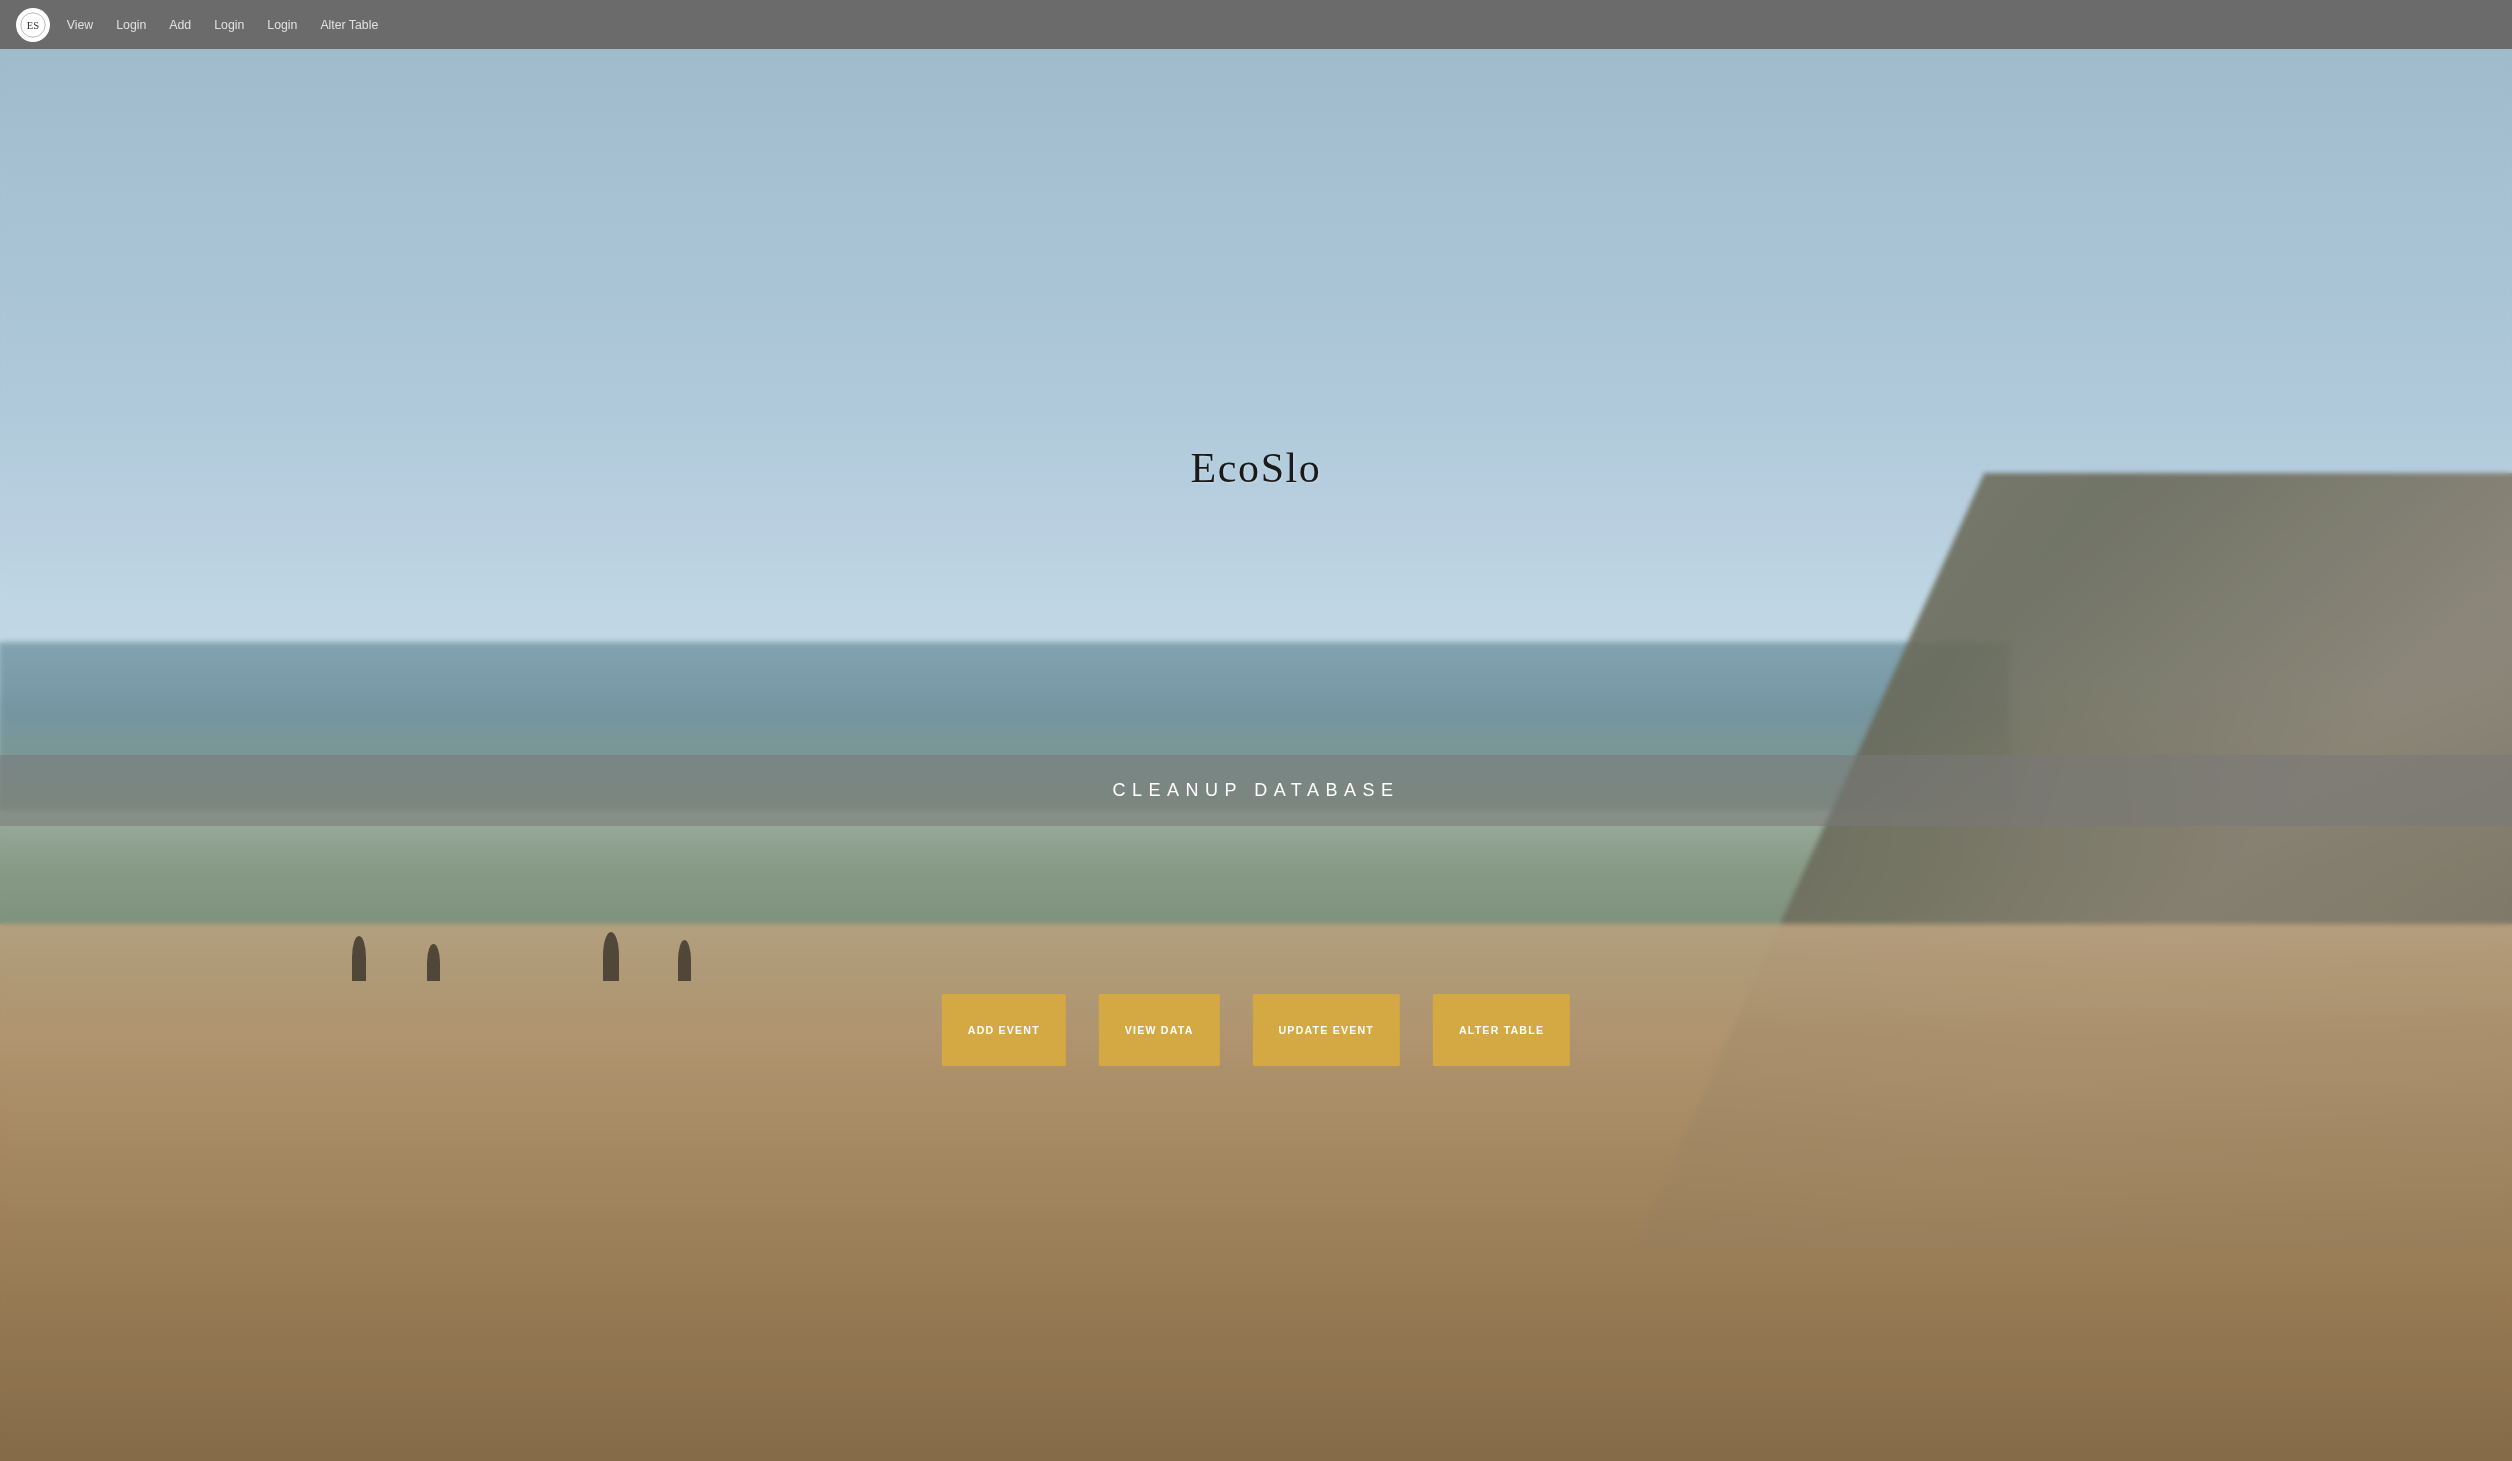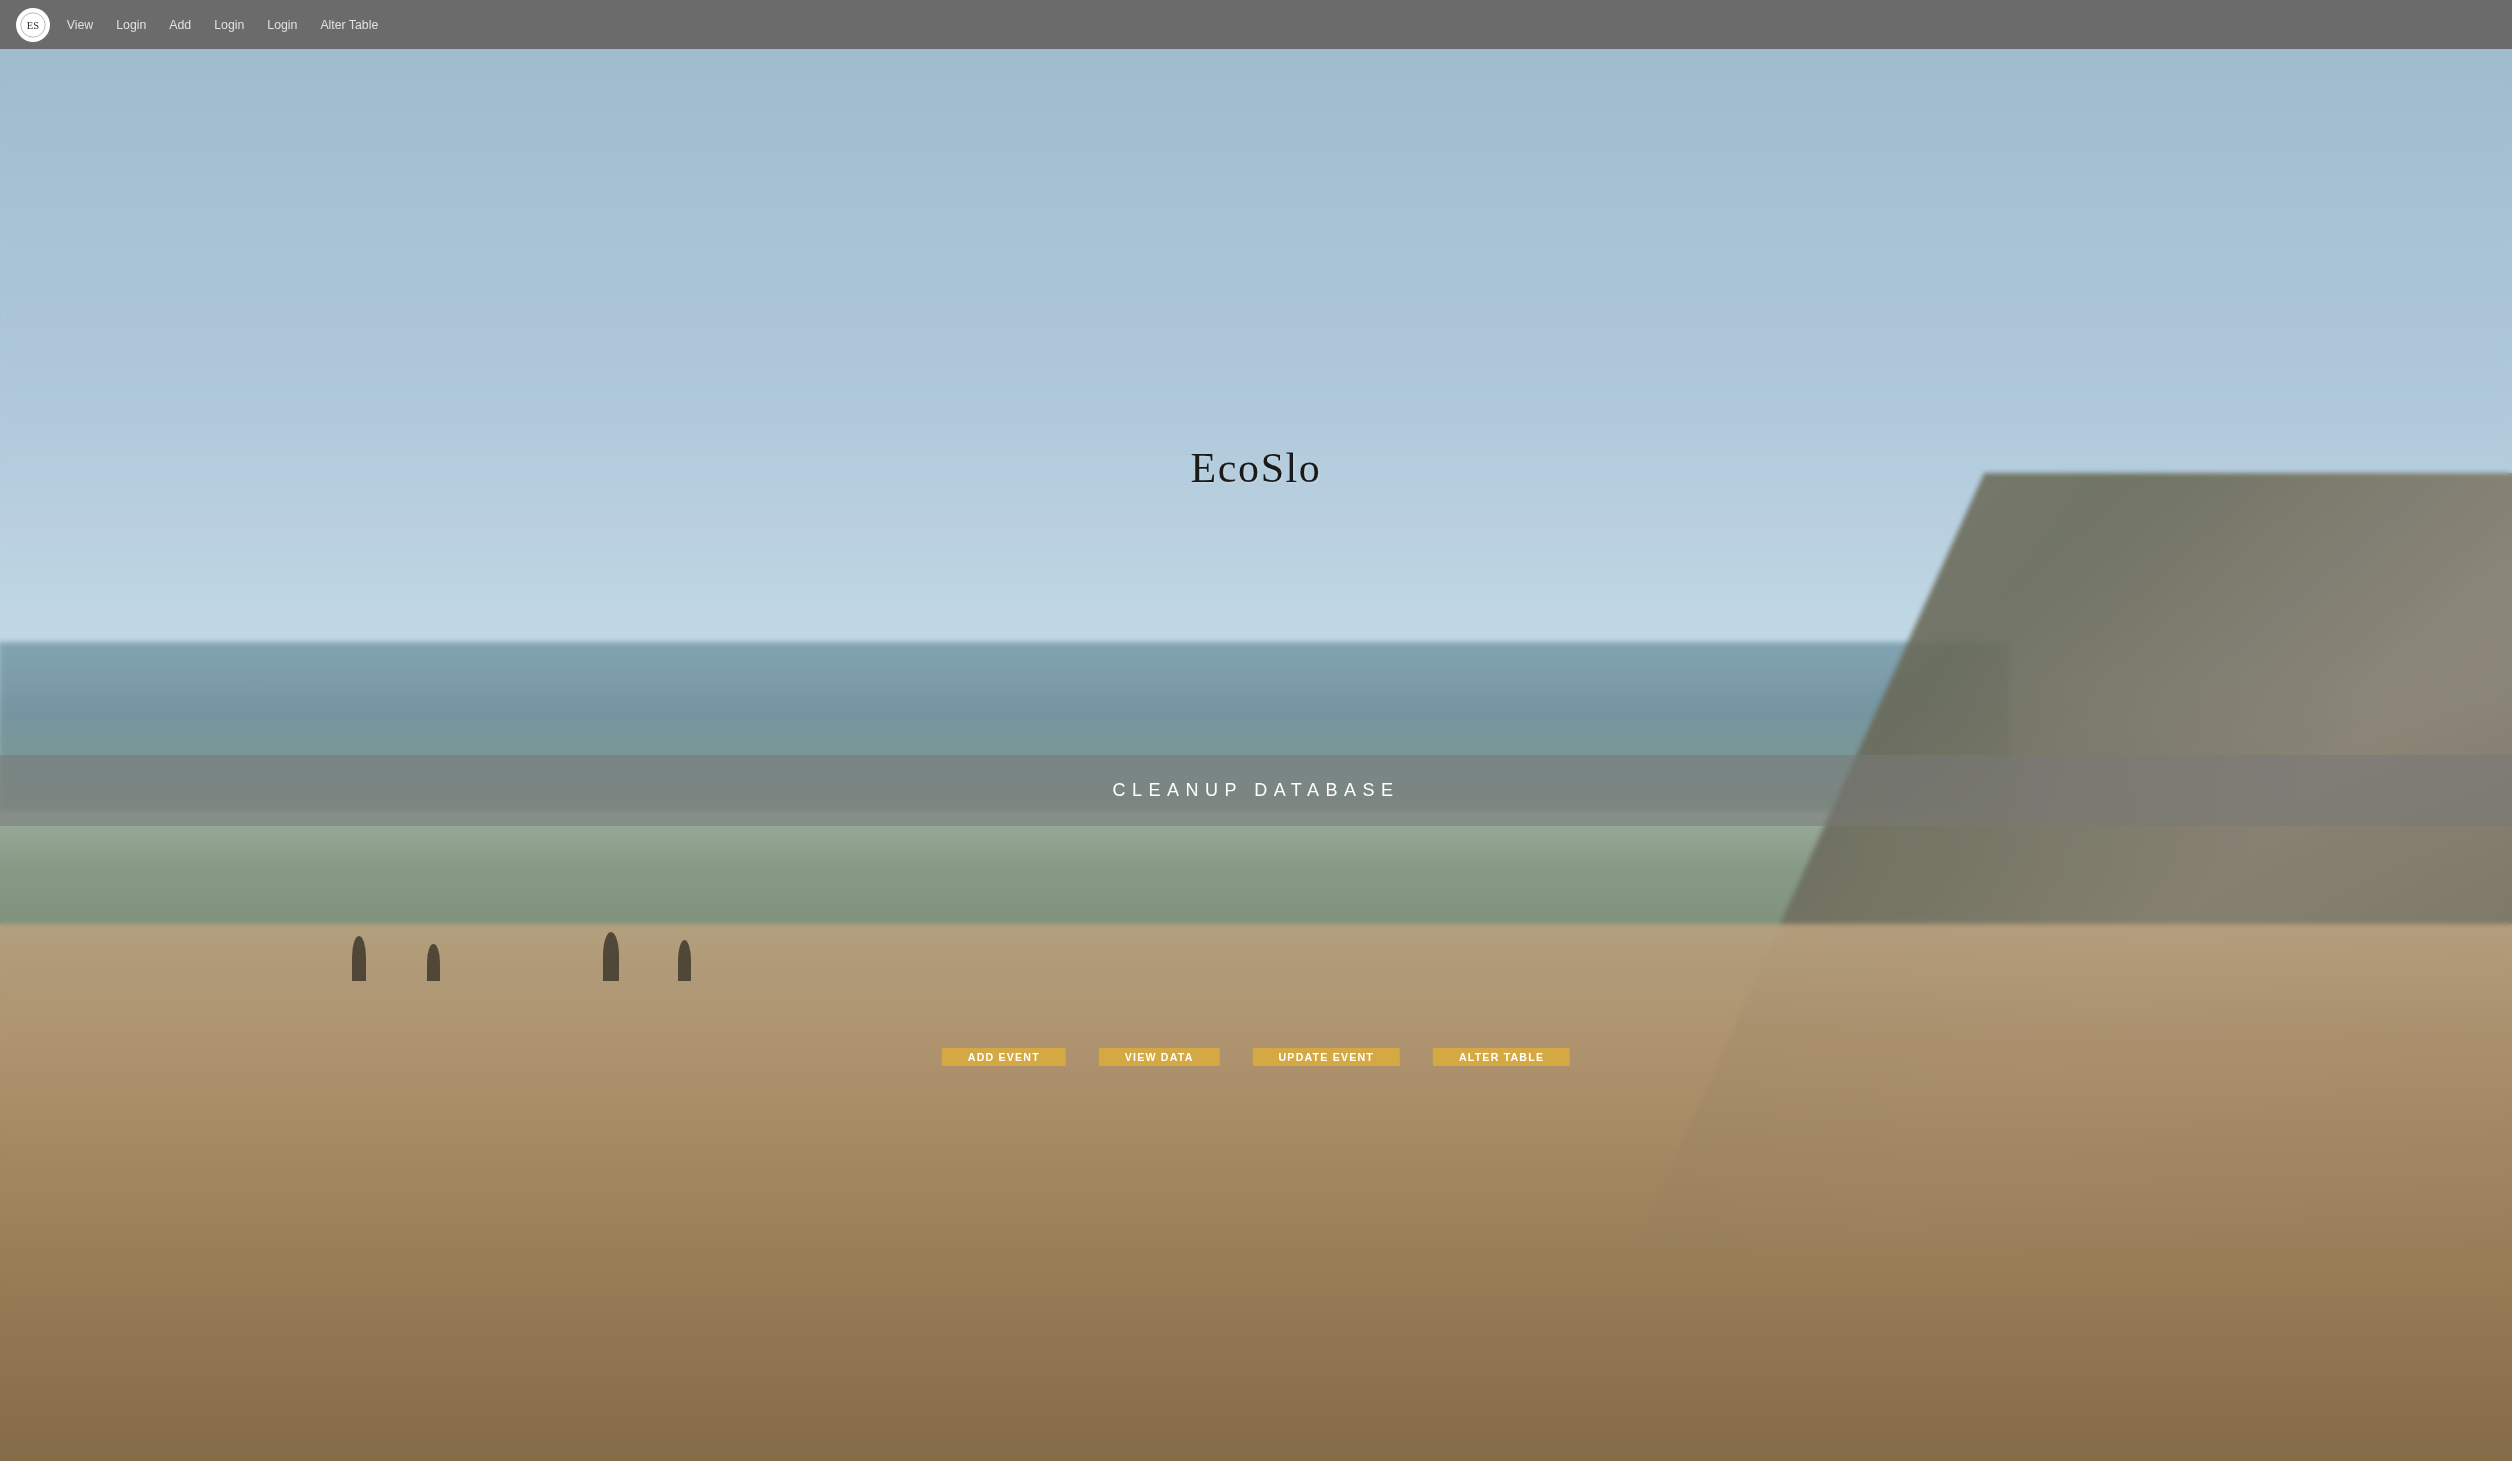--- a/index.html
+++ b/index.html
@@ -221,21 +221,21 @@
       transform: translateX(-50%);
       display: flex;
       gap: 33px;
       white-space: nowrap;
     }
 
     .hero-btn {
       background-color: #d4a843;
       color: #fff;
       border: none;
-      padding: 3px 26px;
+      padding: 30px 26px;
       font-size: 10.6px;
       font-weight: bold;
       letter-spacing: 1.2px;
       text-transform: uppercase;
       cursor: pointer;
       border-radius: 1.6px;
       transition: background-color 0.2s;
     }
   </style>
 </head>

